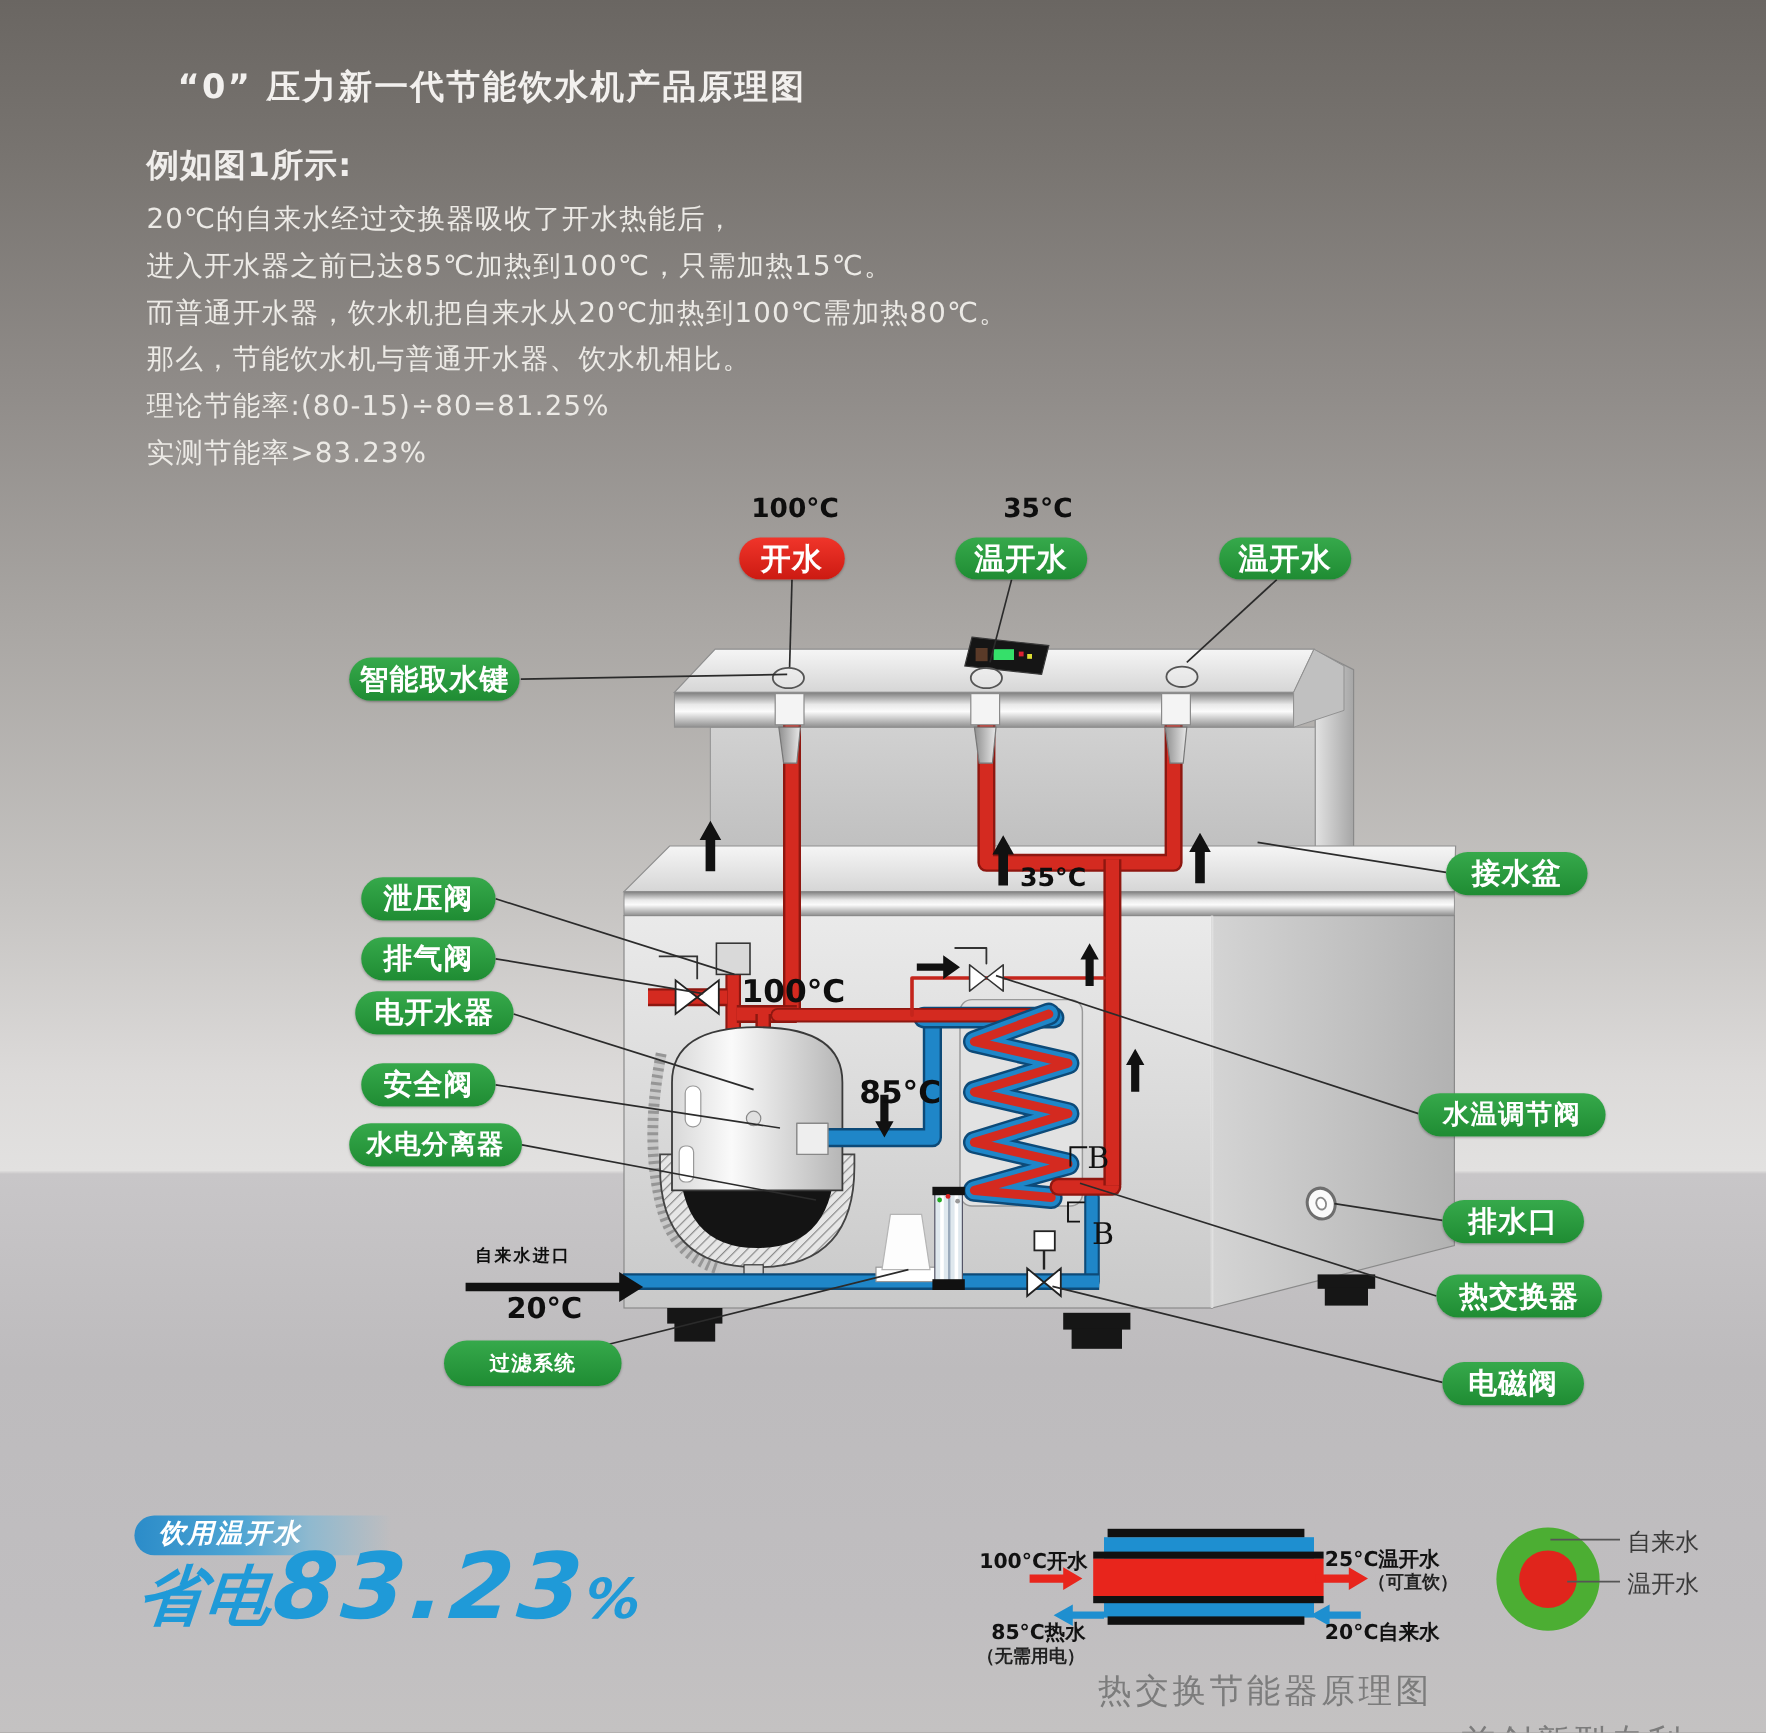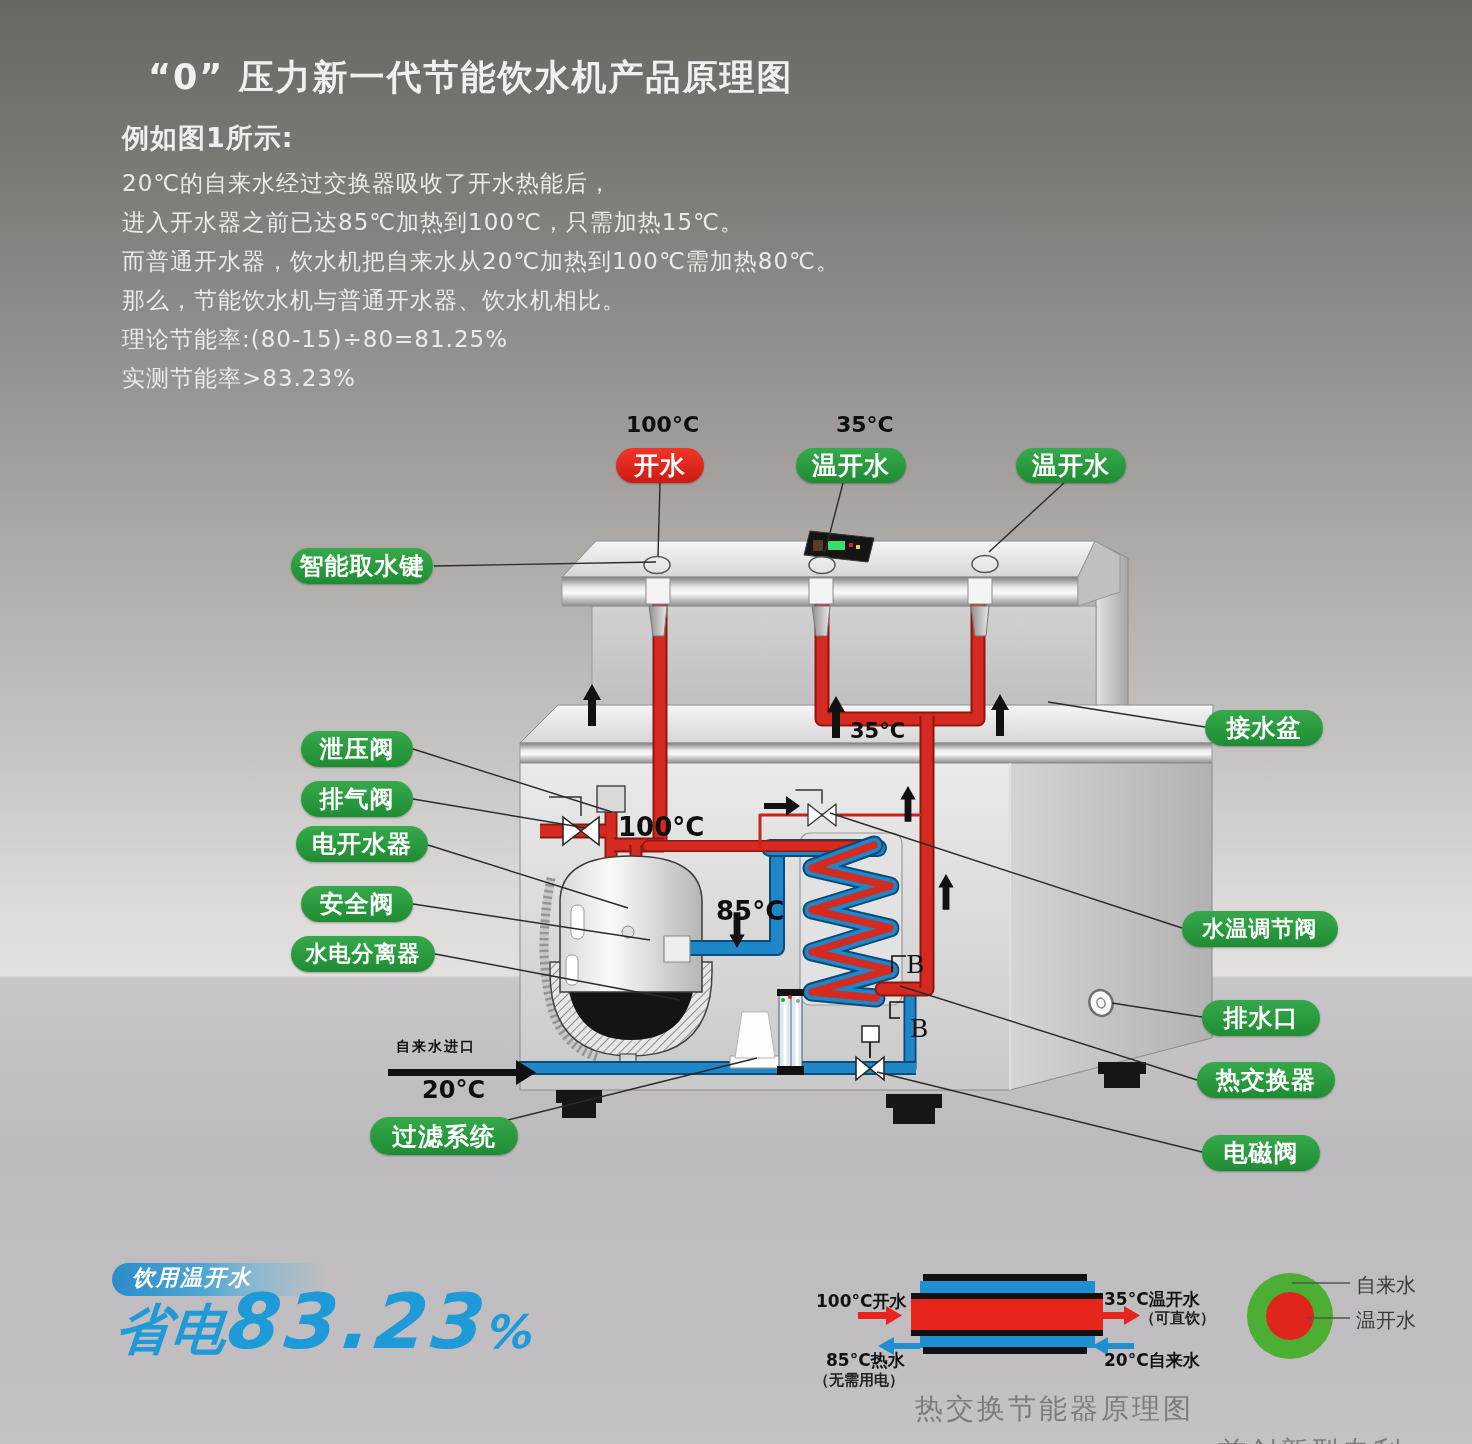--- a/index.html
+++ b/index.html
@@ -7,21 +7,21 @@
     position:relative;width:1472px;height:1444px;overflow:hidden;
     font-family:"DejaVu Sans","Liberation Sans",sans-serif;
     background:linear-gradient(180deg,
       #6a6662 0%, #787470 9%, #8f8b88 22%, #a9a6a3 36%,
       #c6c4c2 52%, #dcdad9 62%, #e2e1e0 67.55%,
       #c8c6c8 67.75%, #bdbbbd 79%, #c0bec0 93%, #c4c2c2 100%);
   }
   .abs{position:absolute;}
   svg.layer{position:absolute;left:0;top:0;z-index:1;}
   .txt{position:absolute;z-index:3;white-space:nowrap;}
-  .title{left:148px;top:54px;font-size:35px;font-weight:bold;color:#f2f0ee;letter-spacing:2px;}
+  .title{left:148px;top:54px;font-size:28px;font-weight:bold;color:#f2f0ee;letter-spacing:2px;}
   .subtitle{left:122px;top:120px;font-size:27px;font-weight:bold;color:#f0eeec;letter-spacing:1px;}
   .para{left:122px;top:164px;font-size:23px;color:#eceae6;letter-spacing:1px;line-height:39px;}
   .pill{position:absolute;z-index:4;height:36px;border-radius:19px;
     background:linear-gradient(180deg,#36a94b,#1f8c33);
     color:#fff;font-weight:bold;font-size:24px;display:flex;align-items:center;justify-content:center;
     letter-spacing:1px;box-shadow:0 1px 2px rgba(0,0,0,.3);}
   .pill.red{background:linear-gradient(180deg,#f0352a,#cc1a12);}
   .pill.sm{font-size:22px;}
   .anno{color:#0e0e0e;font-weight:600;}
   .serifB{font-family:"DejaVu Serif","Liberation Serif",serif;font-weight:normal;}
@@ -304,21 +304,21 @@
   <div class="pill red" style="left:616px;top:448px;width:88px;height:35px;font-size:25px;">开水</div>
   <div class="pill" style="left:796px;top:448px;width:110px;height:35px;font-size:25px;">温开水</div>
   <div class="pill" style="left:1016px;top:448px;width:110px;height:35px;font-size:25px;">温开水</div>
 
   <div class="pill" style="left:291px;top:548px;width:142px;">智能取水键</div>
   <div class="pill" style="left:301px;top:731px;width:112px;">泄压阀</div>
   <div class="pill" style="left:301px;top:781px;width:112px;">排气阀</div>
   <div class="pill" style="left:296px;top:826px;width:132px;">电开水器</div>
   <div class="pill" style="left:301px;top:886px;width:112px;">安全阀</div>
   <div class="pill sm" style="left:291px;top:936px;width:144px;">水电分离器</div>
-  <div class="pill" style="left:370px;top:1117px;width:148px;height:38px;font-size:25px;">过滤系统</div>
+  <div class="pill" style="left:370px;top:1117px;width:148px;height:38px;font-size:17px;">过滤系统</div>
 
   <div class="pill" style="left:1205px;top:710px;width:118px;">接水盆</div>
   <div class="pill sm" style="left:1182px;top:911px;width:156px;">水温调节阀</div>
   <div class="pill" style="left:1202px;top:1000px;width:118px;">排水口</div>
   <div class="pill" style="left:1197px;top:1062px;width:138px;">热交换器</div>
   <div class="pill" style="left:1202px;top:1135px;width:118px;">电磁阀</div>
 
   <div class="txt anno" style="left:618px;top:812px;font-size:26px;font-weight:bold;">100°C</div>
   <div class="txt anno" style="left:716px;top:870px;font-size:26px;font-weight:bold;margin-top:26px;">85°C</div>
   <div class="txt anno" style="left:850px;top:719px;font-size:21px;">35°C</div>
@@ -330,21 +330,21 @@
   <div class="abs tagbar">
     <span>饮用温开水</span>
   </div>
   <div class="abs saverow">
     <span class="s1">省电</span>
     <span class="s2">83.23</span>
     <span class="s3">%</span>
   </div>
 
   <div class="txt mini" style="left:816px;top:1290px;">100°C开水</div>
-  <div class="txt mini" style="left:1104px;top:1288px;">35°C温开水</div>
+  <div class="txt mini" style="left:1104px;top:1288px;">25°C温开水</div>
   <div class="txt mini-note" style="left:1140px;top:1309px;">（可直饮）</div>
   <div class="txt mini" style="left:826px;top:1349px;">85°C热水</div>
   <div class="txt mini-note" style="left:814px;top:1371px;">（无需用电）</div>
   <div class="txt mini" style="left:1104px;top:1349px;">20°C自来水</div>
   <div class="txt caption" style="left:915px;top:1390px;">热交换节能器原理图</div>
 
   <div class="txt legend" style="left:1356px;top:1272px;">自来水</div>
   <div class="txt legend" style="left:1356px;top:1307px;">温开水</div>
   <div class="txt caption" style="left:1218px;top:1390px;margin-top:43px;">首创新型专利</div>
 

